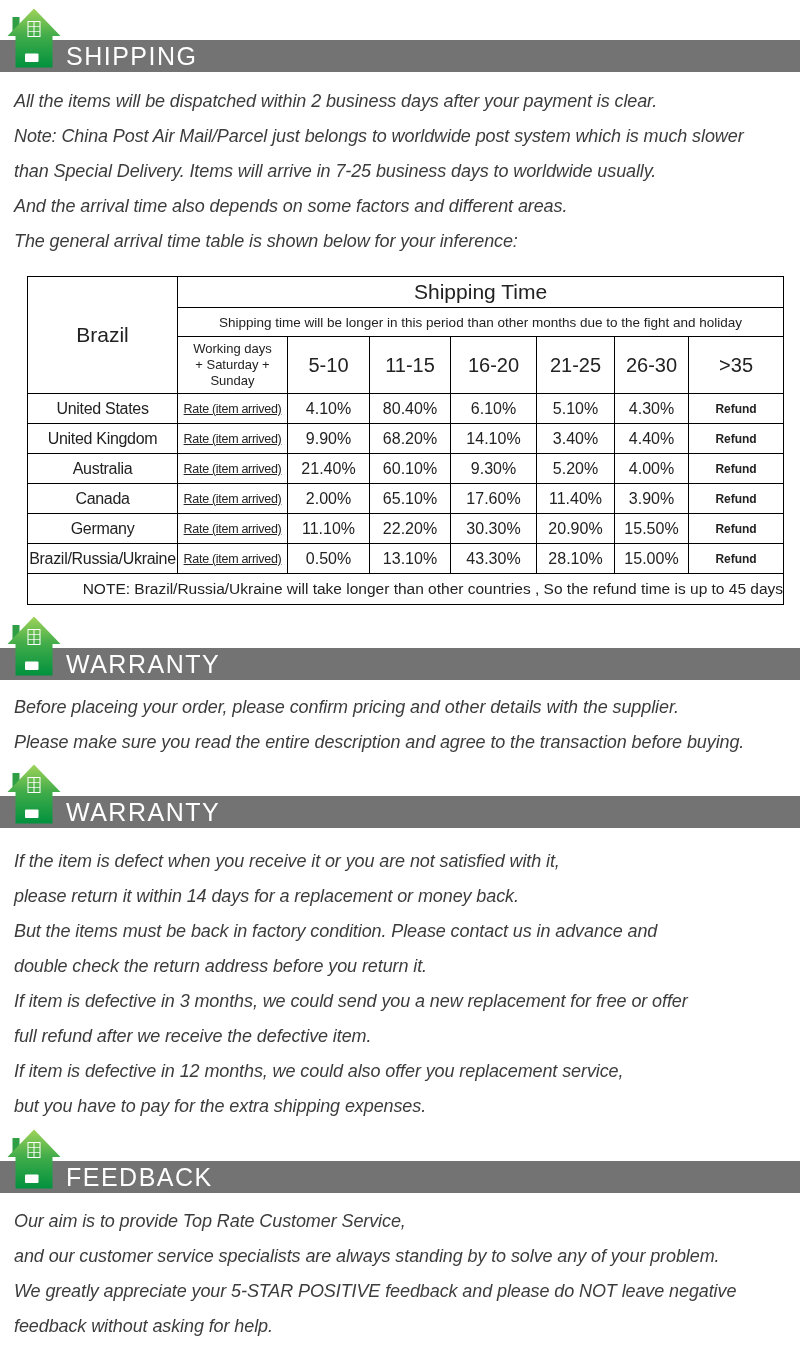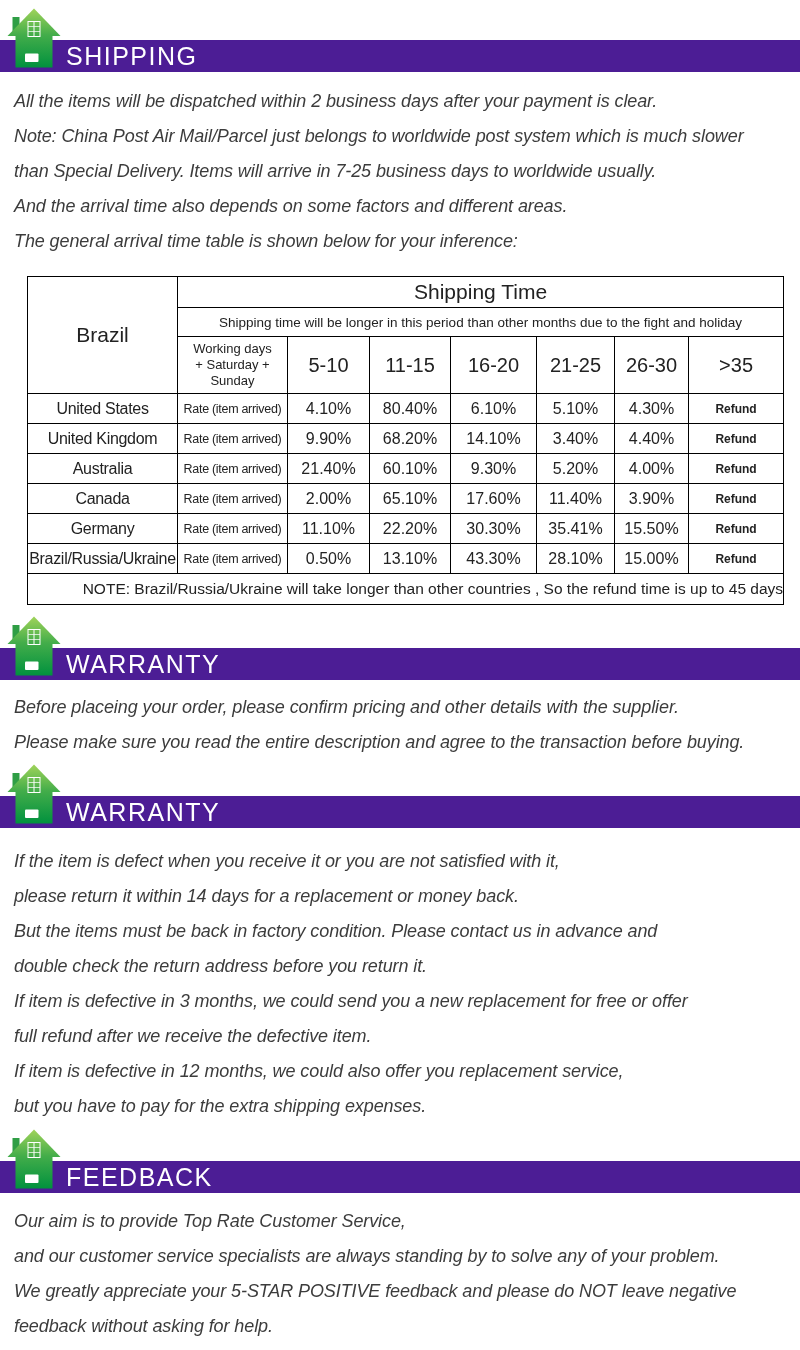--- a/index.html
+++ b/index.html
@@ -2,21 +2,21 @@
 <html><head>
 <meta charset="utf-8">
 <style>
   html,body{margin:0;padding:0;background:#ffffff;}
   #page{
     position:relative;width:800px;height:1350px;margin:0 auto;background:#fff;
     font-family:"Liberation Sans","DejaVu Sans",sans-serif;color:#3c3c3c;overflow:hidden;
   }
   
   .sec{position:absolute;left:0;width:800px;height:66px;}
-  .banner{position:absolute;left:0;right:0;top:32px;height:32px;background:#4c1d95;}
+  .banner{position:absolute;left:0;right:0;top:32px;height:32px;background:#737373;}
   .banner-label{
     position:absolute;left:66px;top:0;height:32px;line-height:33px;
     font-size:25px;font-weight:300;letter-spacing:1.5px;color:#ffffff;
   }
   .house{position:absolute;left:7px;top:0;width:54px;height:60px;}
   
   .para{position:absolute;left:14px;right:0;font-style:italic;}
   .para .pline{
     height:35px;line-height:35px;font-size:18px;letter-spacing:-0.1px;
     white-space:nowrap;color:#3c3c3c;
@@ -29,21 +29,21 @@
   .ship-table td{
     border:1px solid #000;text-align:center;vertical-align:middle;
     padding:0;overflow:hidden;
   }
   td.t-title{height:30px;font-size:21px;}
   td.t-corner{font-size:21px;}
   td.t-subtitle{height:28px;font-size:13.5px;}
   td.t-wdays{height:56px;font-size:13px;line-height:1.25;padding:0 12px;}
   td.t-range{font-size:20px;}
   td.t-country{height:29px;font-size:16px;white-space:nowrap;letter-spacing:-0.3px;}
-  td.t-rate{font-size:12.5px;white-space:nowrap;letter-spacing:-0.3px;}
+  td.t-rate{font-size:12.5px;white-space:nowrap;letter-spacing:-0.3px;text-decoration:underline;}
   td.t-val{font-size:16px;}
   td.t-refund{font-size:12px;font-weight:bold;}
   td.t-note{height:30px;font-size:15.5px;text-align:right;padding-left:6px;white-space:nowrap;}
 </style>
 </head>
 <body>
 
 <svg width="0" height="0" style="position:absolute" aria-hidden="true">
   <defs>
     <linearGradient id="hg" gradientUnits="userSpaceOnUse" x1="0" y1="0" x2="0" y2="60">
@@ -153,21 +153,21 @@
       <td class="t-val">11.40%</td>
       <td class="t-val">3.90%</td>
       <td class="t-refund">Refund</td>
     </tr>
     <tr>
       <td class="t-country">Germany</td>
       <td class="t-rate">Rate (item arrived)</td>
       <td class="t-val">11.10%</td>
       <td class="t-val">22.20%</td>
       <td class="t-val">30.30%</td>
-      <td class="t-val">35.41%</td>
+      <td class="t-val">20.90%</td>
       <td class="t-val">15.50%</td>
       <td class="t-refund">Refund</td>
     </tr>
     <tr>
       <td class="t-country">Brazil/Russia/Ukraine</td>
       <td class="t-rate">Rate (item arrived)</td>
       <td class="t-val">0.50%</td>
       <td class="t-val">13.10%</td>
       <td class="t-val">43.30%</td>
       <td class="t-val">28.10%</td>

